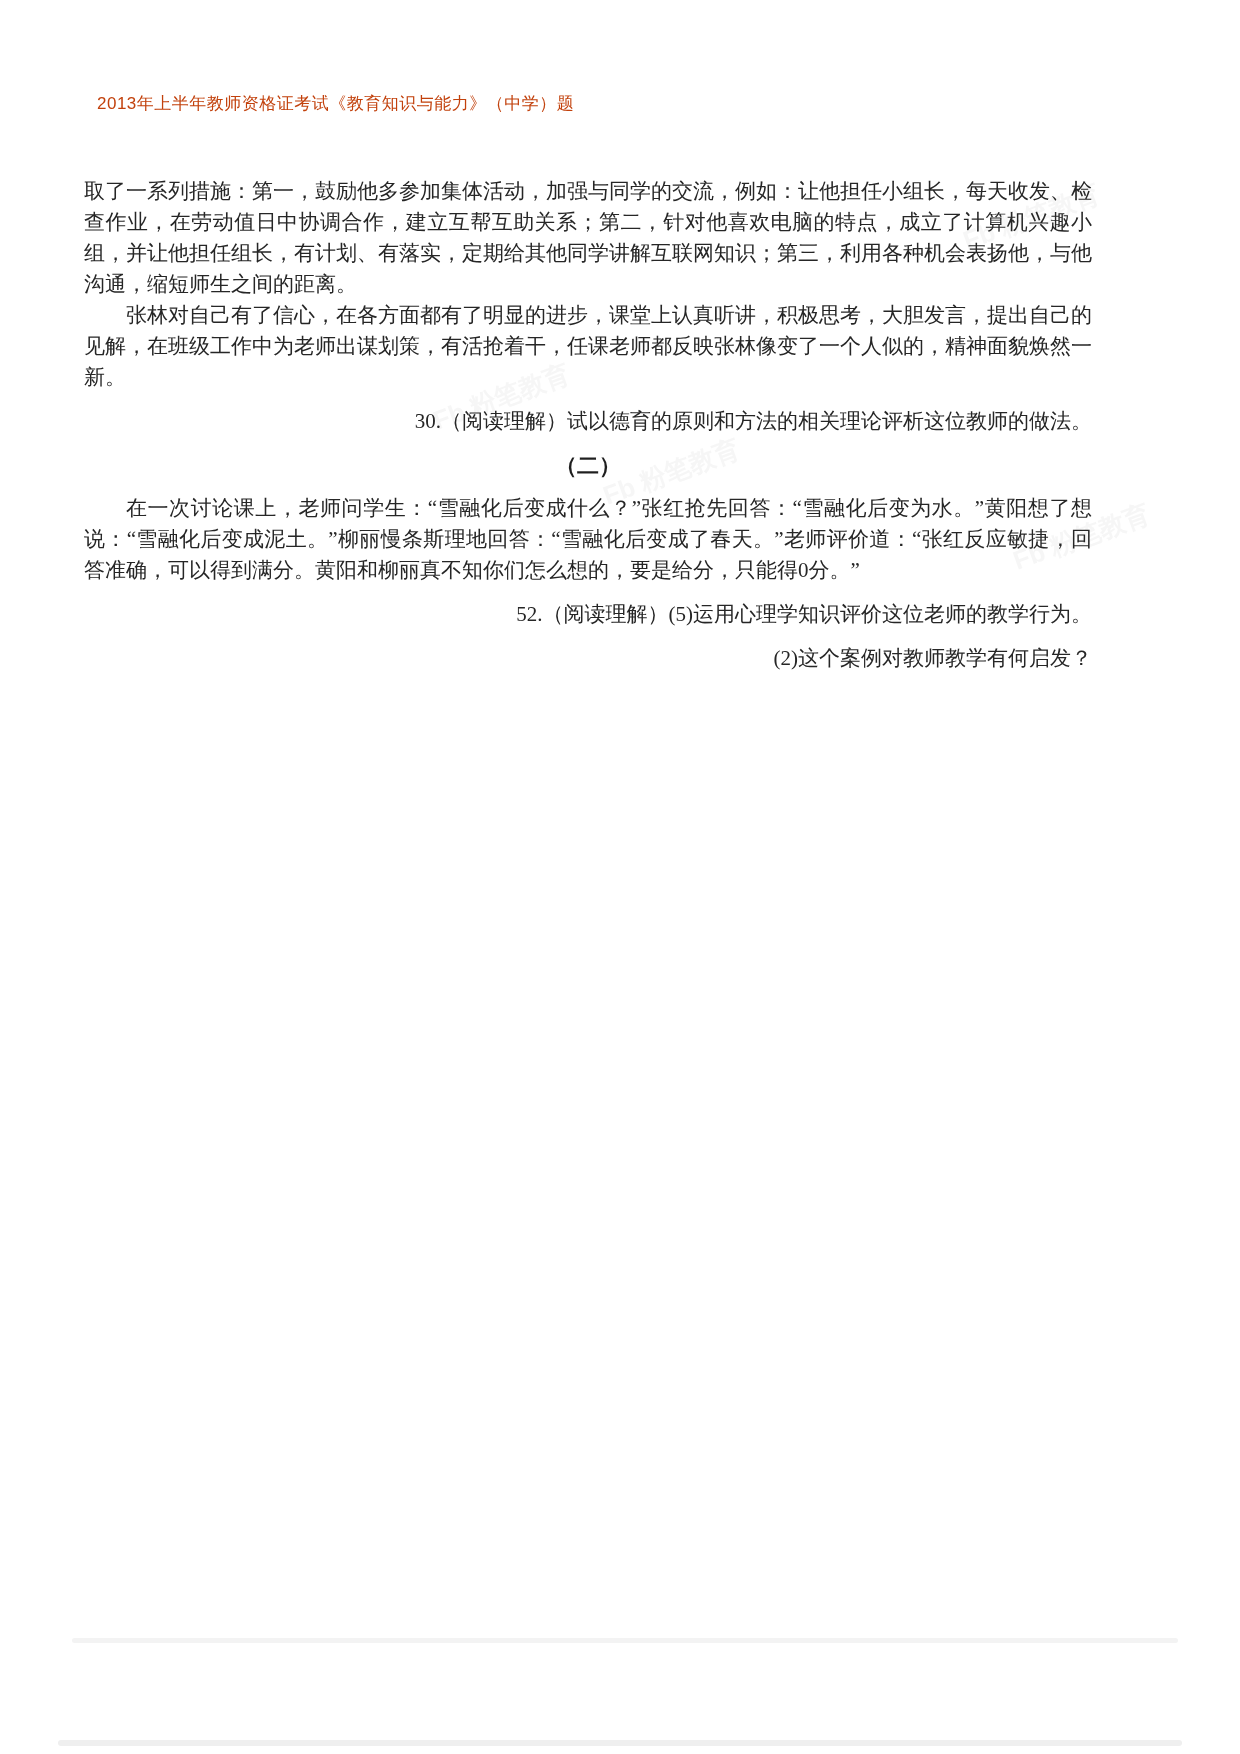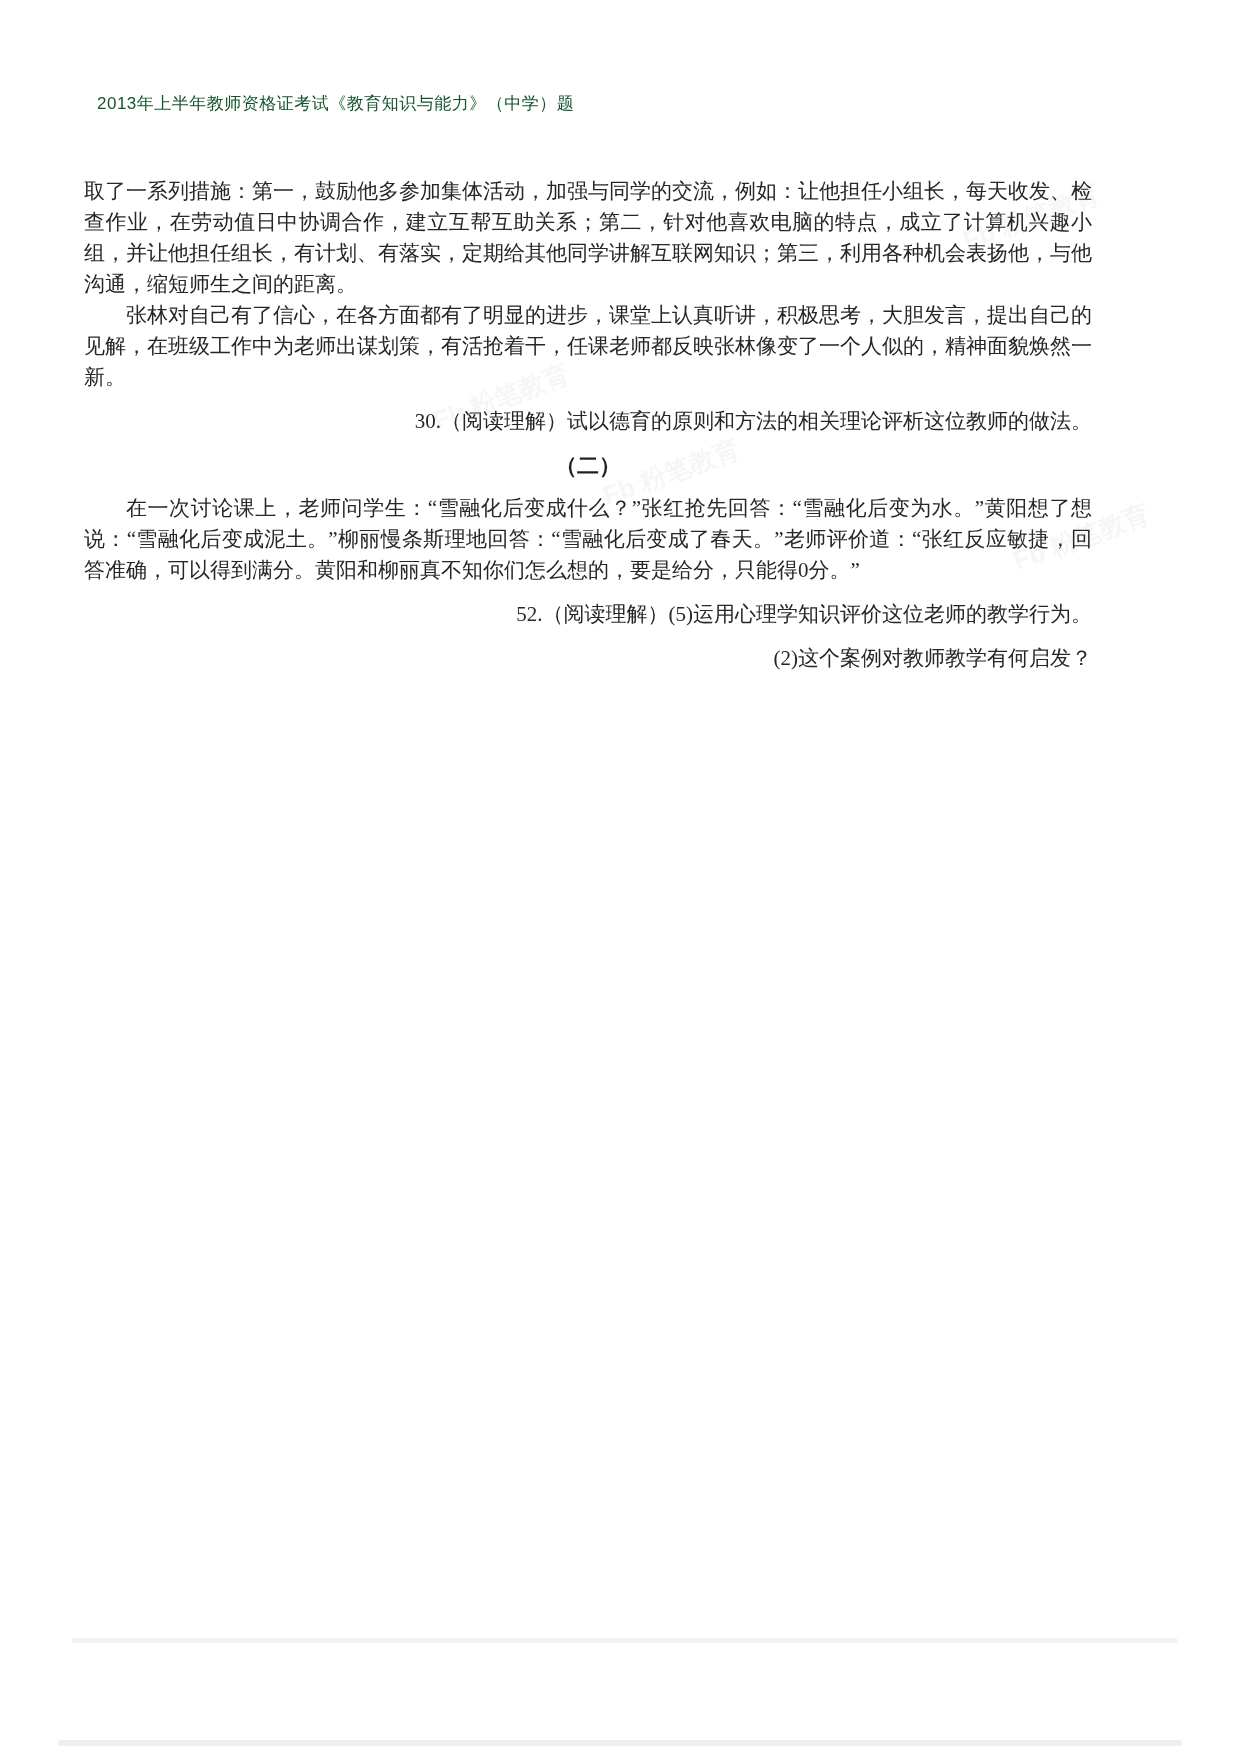--- a/index.html
+++ b/index.html
@@ -17,21 +17,21 @@
     overflow: hidden;
   }
   .doc-title {
     position: absolute;
     top: 92px;
     left: 97px;
     font-family: "Liberation Sans", "DejaVu Sans", sans-serif;
     font-size: 17px;
     font-weight: 500;
     letter-spacing: 0.5px;
-    color: #14532d;
+    color: #c2410c;
     white-space: nowrap;
   }
   .content {
     position: absolute;
     top: 176px;
     left: 84px;
     width: 1008px;
     font-size: 21px;
     line-height: 31px;
     color: #262626;

